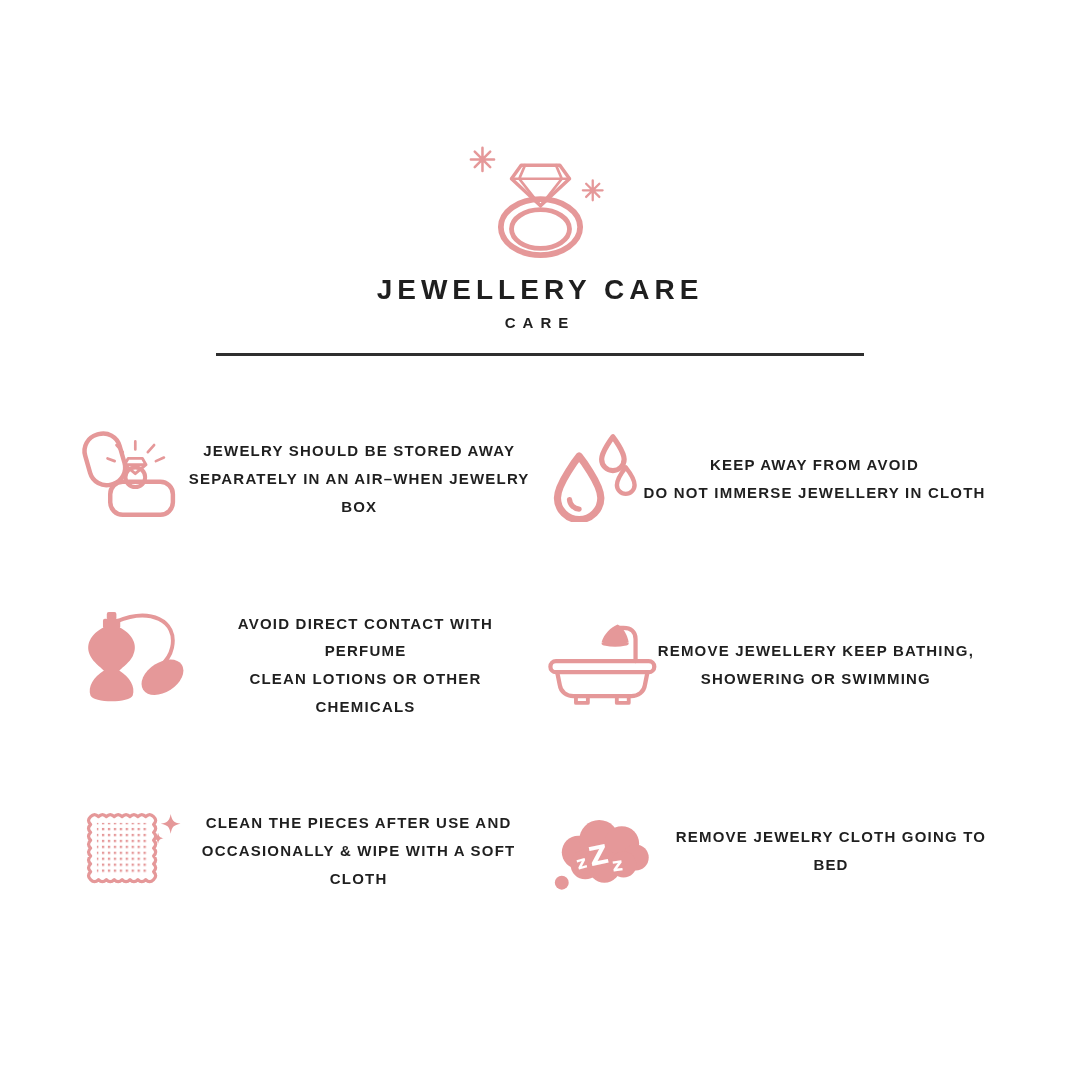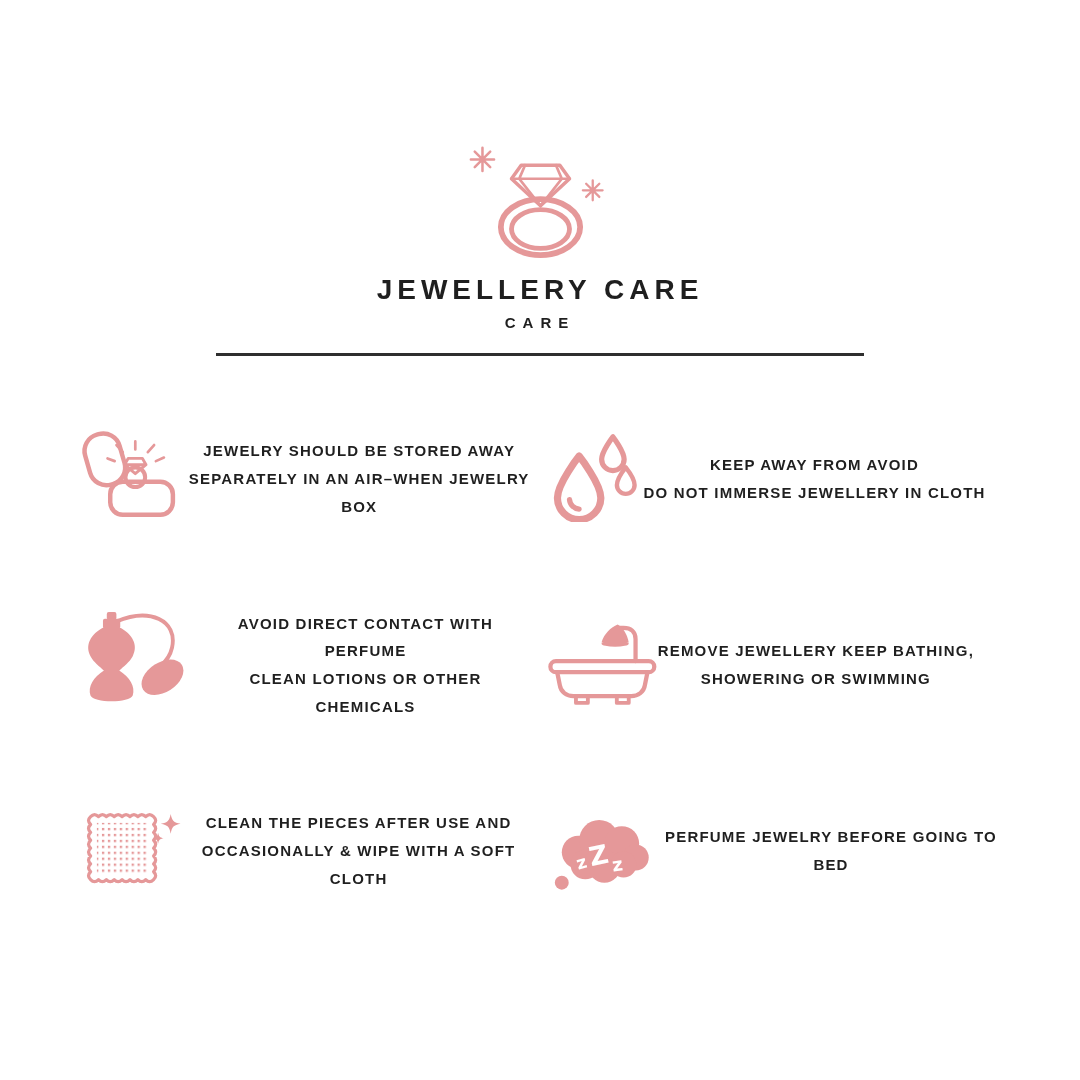--- a/index.html
+++ b/index.html
@@ -152,18 +152,18 @@
           <circle class="f" cx="88" cy="58" r="15"></circle>
           <circle class="f" cx="17" cy="79" r="8"></circle>
           <text class="zzz">
             <tspan x="36" y="64" font-size="20" rotate="-16">z</tspan>
             <tspan x="51" y="60" font-size="30" rotate="-12">Z</tspan>
             <tspan x="76" y="66" font-size="21" rotate="-8">z</tspan>
           </text>
         </svg>
       </div>
       <div class="tip-text">
-        <div>PERFUME JEWELRY BEFORE GOING TO BED</div>
+        <div>REMOVE JEWELRY CLOTH GOING TO BED</div>
       </div>
     </div>
 
   </div>
 </div>
 
 </body></html>

